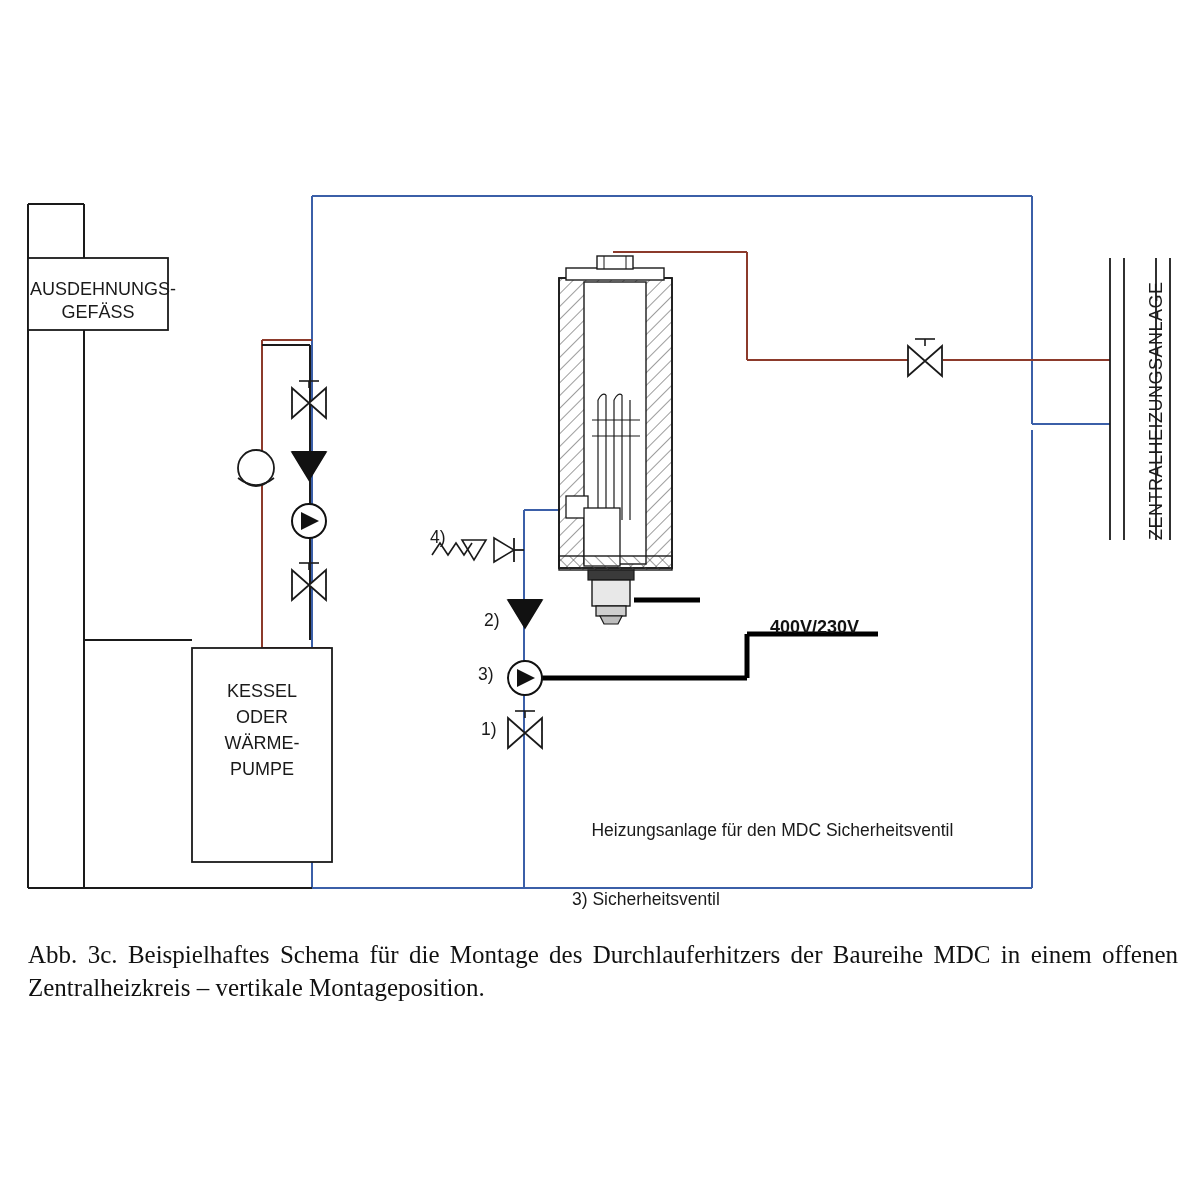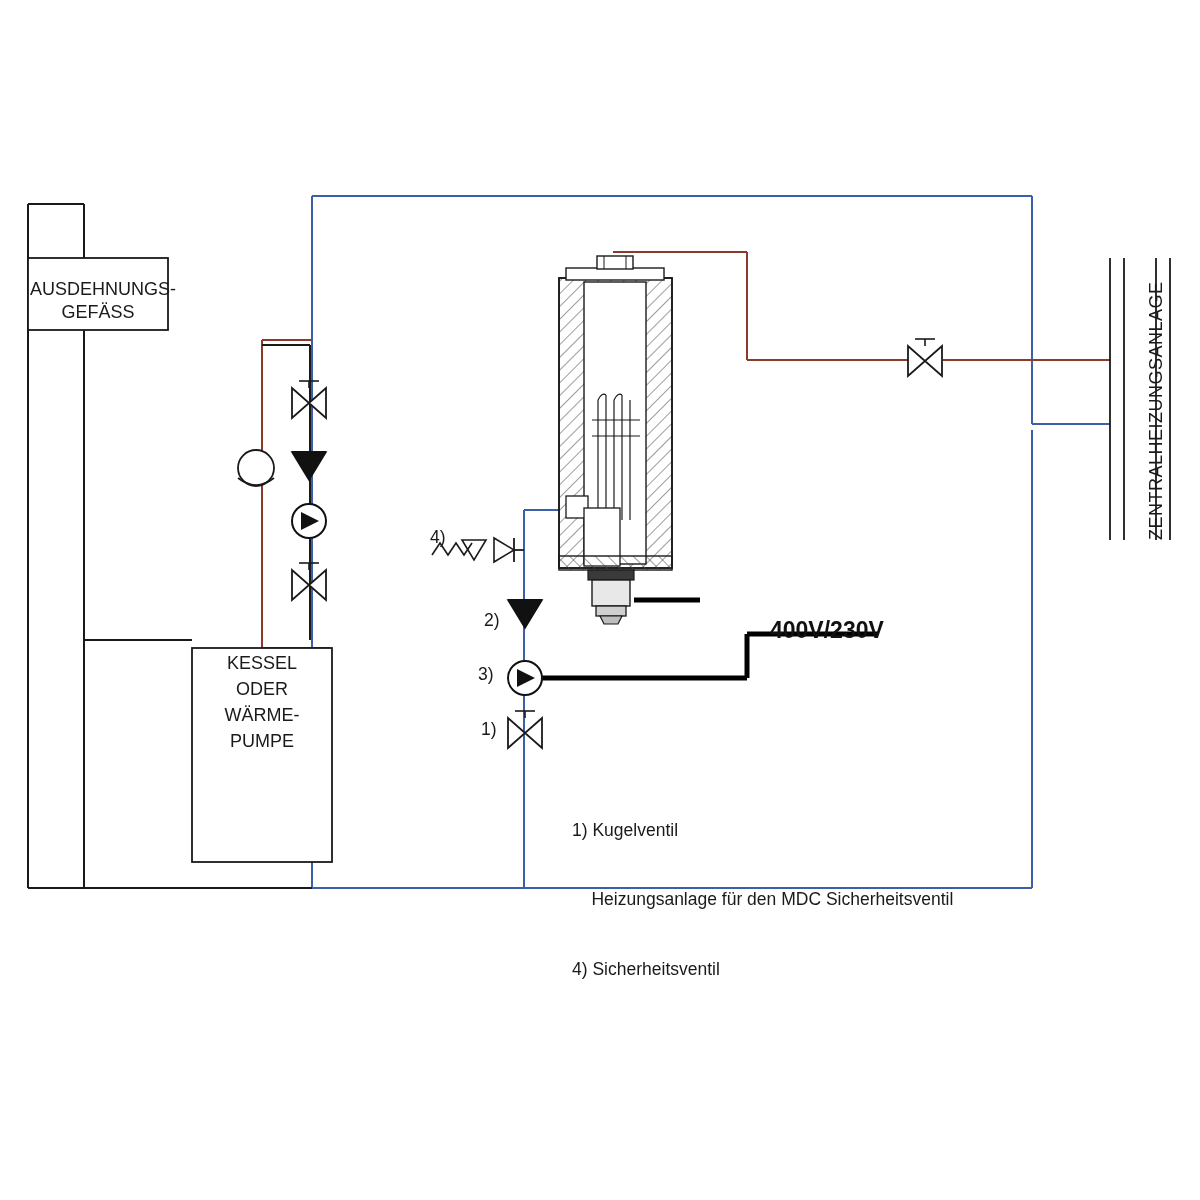--- a/index.html
+++ b/index.html
@@ -55,21 +55,21 @@
     top: 772px;
     font-size: 17.5px;
     line-height: 1.33;
     color: #1a1a1a;
     white-space: pre;
   }
   .voltage {
     position: absolute;
     left: 770px;
     top: 617px;
-    font-size: 23px;
+    font-size: 18px;
     font-weight: bold;
     color: #111;
   }
   .refnum {
     position: absolute;
     font-size: 17.5px;
     color: #1a1a1a;
   }
 </style>
 </head>
@@ -230,34 +230,34 @@
     <g>
       <path d="M508 718 L508 748 L542 718 L542 748 Z" fill="#ffffff" stroke="#1a1a1a" stroke-width="1.8"></path>
       <line x1="525" y1="711" x2="525" y2="718" stroke="#1a1a1a" stroke-width="1.6"></line>
       <line x1="515" y1="711" x2="535" y2="711" stroke="#1a1a1a" stroke-width="1.6"></line>
     </g>
   </svg>
 
   <div class="lbl lbl-center" style="left:30px; top:278px; width:136px; font-size:18px; line-height:1.3;">AUSDEHNUNGS-
 GEFÄSS</div>
 
-  <div class="lbl lbl-center" style="left:194px; top:650px; width:136px; font-size:18px; line-height:1.45;">KESSEL
+  <div class="lbl lbl-center" style="left:194px; top:678px; width:136px; font-size:18px; line-height:1.45;">KESSEL
 ODER
 WÄRME-
 PUMPE</div>
 
   <div class="lbl vert" style="left:1146px; top:540px; font-size:18px; letter-spacing:0.5px;">ZENTRALHEIZUNGSANLAGE</div>
 
   <div class="voltage">400V/230V</div>
 
   <div class="refnum" style="left:430px; top:527px;">4)</div>
   <div class="refnum" style="left:484px; top:610px;">2)</div>
   <div class="refnum" style="left:478px; top:664px;">3)</div>
   <div class="refnum" style="left:481px; top:719px;">1)</div>
 
   <div class="legend">
-    <div>1) Kugelventil</div>
     <div>    Heizungsanlage für den MDC Sicherheitsventil</div>
-    <div>4) Sicherheitsventil</div>
+    <div>3) Sicherheitsventil</div>
   </div>
 
+  <div class="caption">Abb. 3c. Beispielhaftes Schema für die Montage des Durchlauferhitzers der Baureihe MDC in einem offenen Zentralheizkreis – vertikale Montageposition.</div>
 
 </div>
 
 </body></html>

